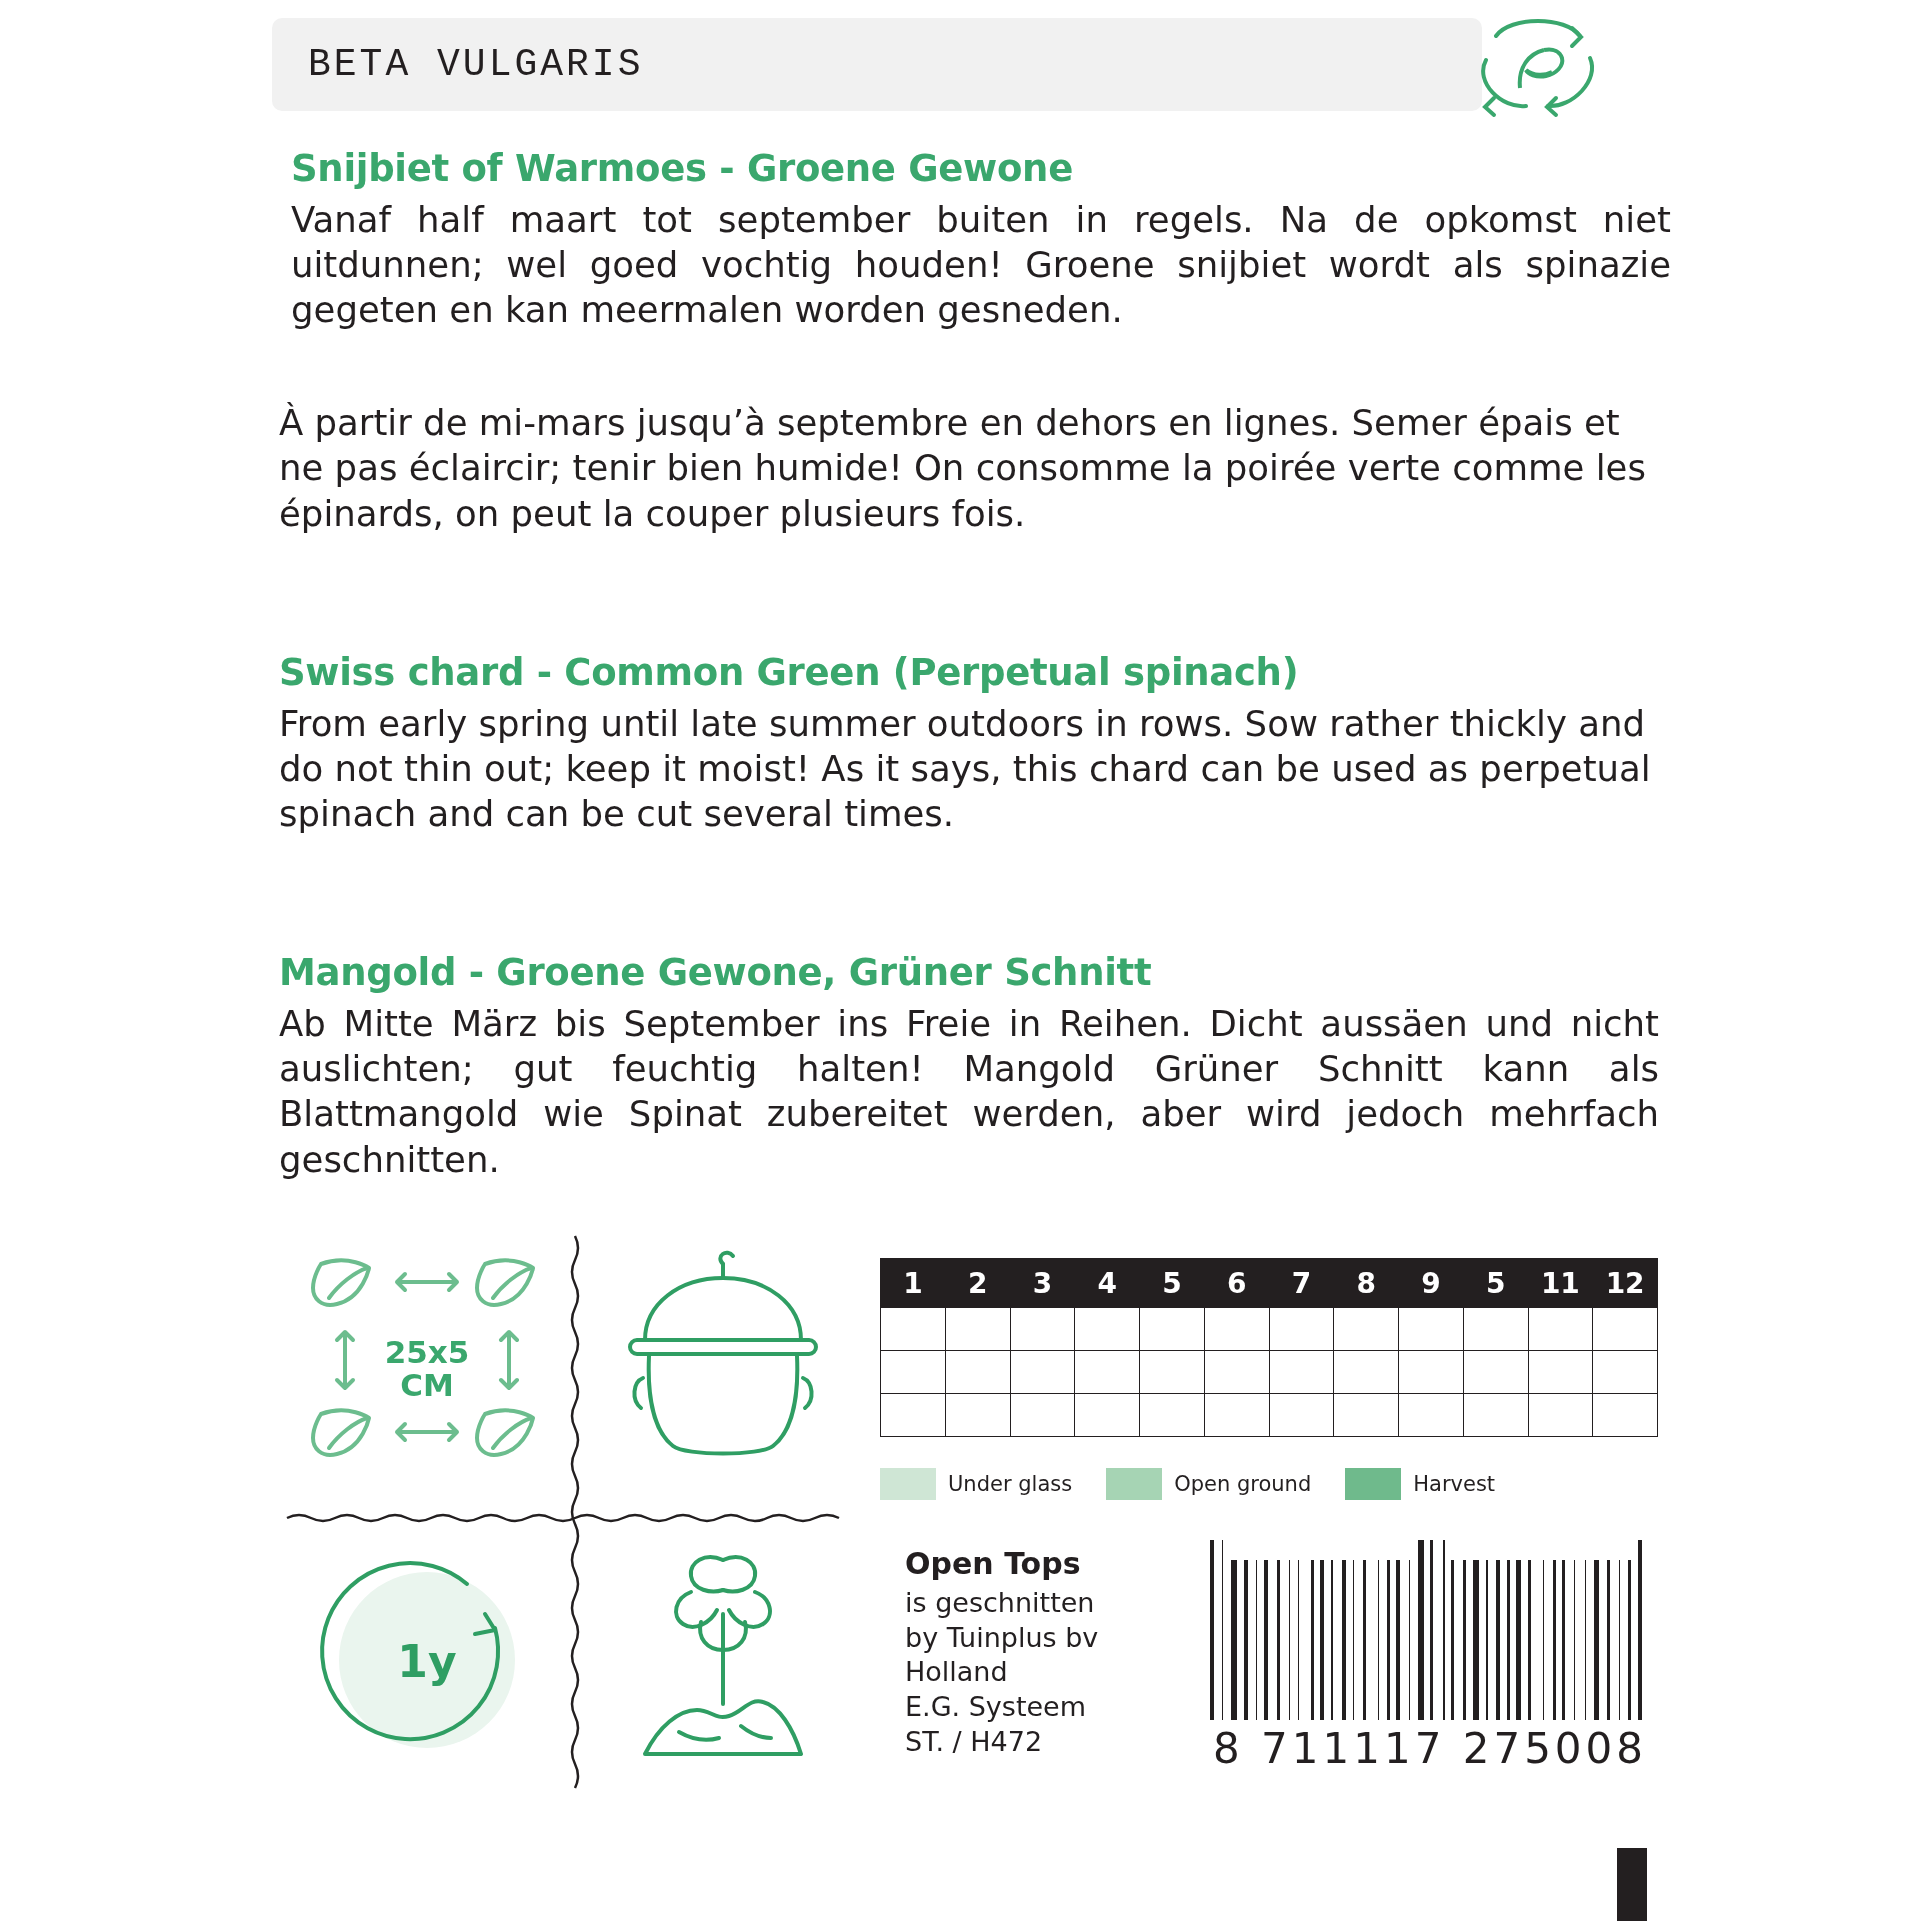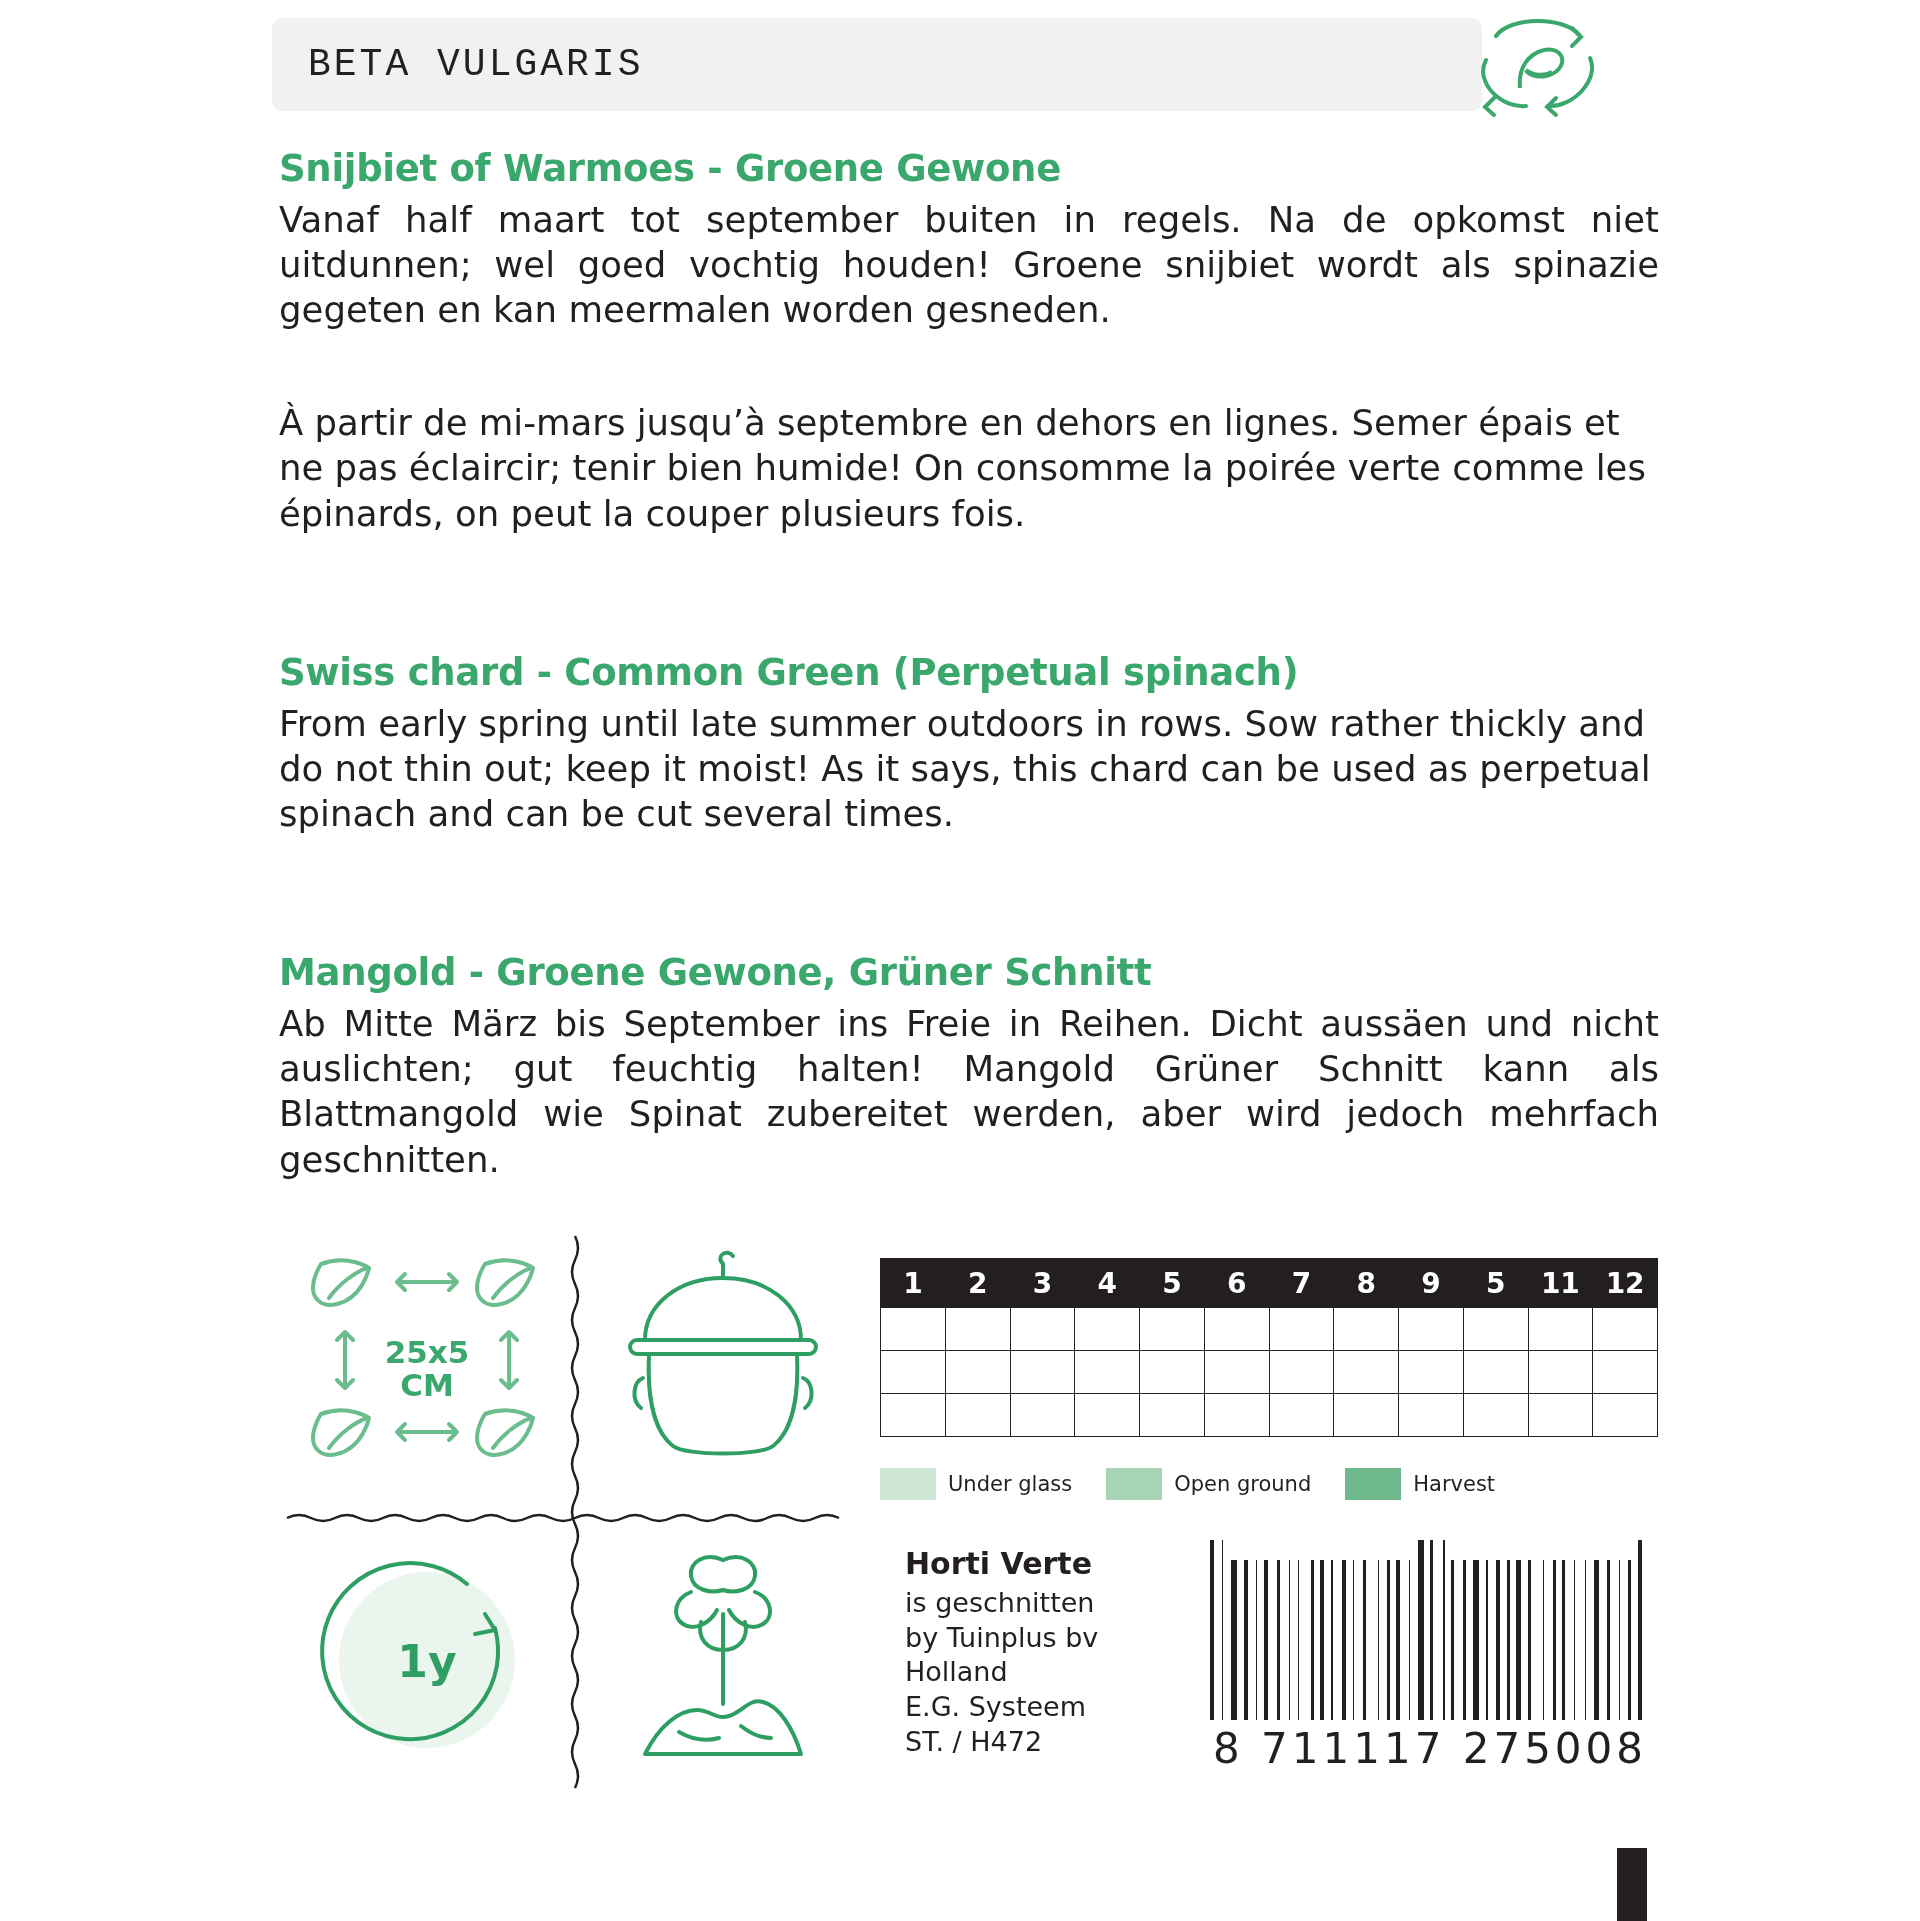--- a/index.html
+++ b/index.html
@@ -65,21 +65,21 @@
     line-height: 1.15;
   }
   .block p {
     margin: 0;
     font-size: 35.5px;
     line-height: 1.28;
     color: #231f20;
   }
   .justify p { text-align: justify; }
 
-  #block-nl { top: 148px; }
+  #block-nl { top: 148px; margin-left: 12px; }
   #block-fr { top: 400px; }
   #block-en { top: 652px; }
   #block-de { top: 952px; }
 
   
   .icon-panel {
     position: absolute;
     left: 279px;
     top: 1228px;
     width: 592px;
@@ -404,21 +404,21 @@
       <span class="swatch sw-ground"></span>
       <span>Open ground</span>
     </div>
     <div class="item">
       <span class="swatch sw-harvest"></span>
       <span>Harvest</span>
     </div>
   </div>
 
   <div class="distributor">
-    <div class="name">Horti Verte</div>
+    <div class="name">Open Tops</div>
     <div>is geschnitten</div>
     <div>by Tuinplus bv</div>
     <div>Holland</div>
     <div>E.G. Systeem</div>
     <div>ST. / H472</div>
   </div>
 
   <div class="barcode-wrap">
     <div class="bars" id="barcode-bars">
         <span style="width: 6.3px; height: 180px; margin-right: 2px;"></span>

